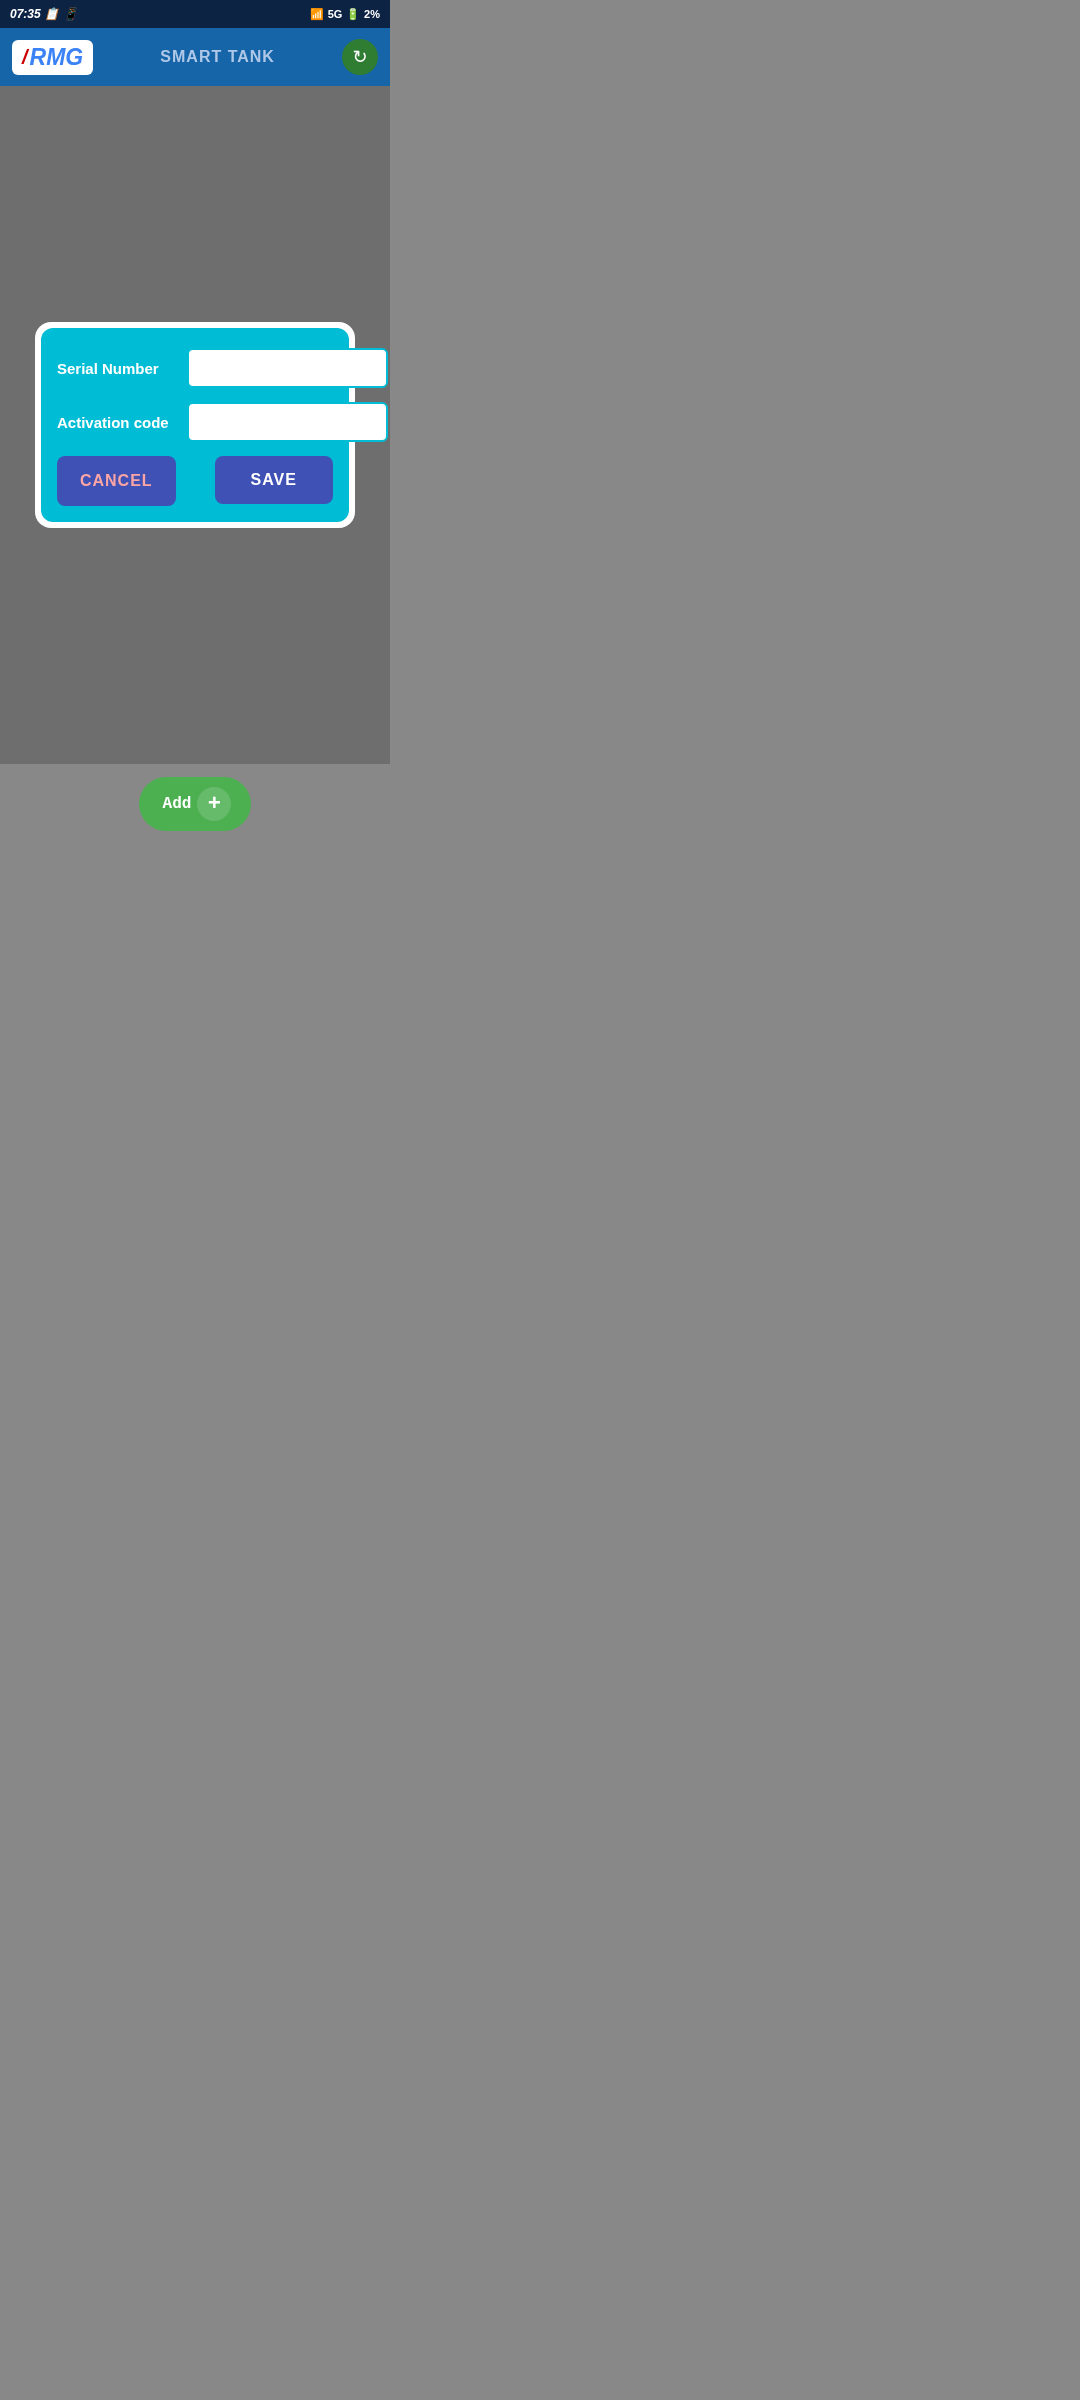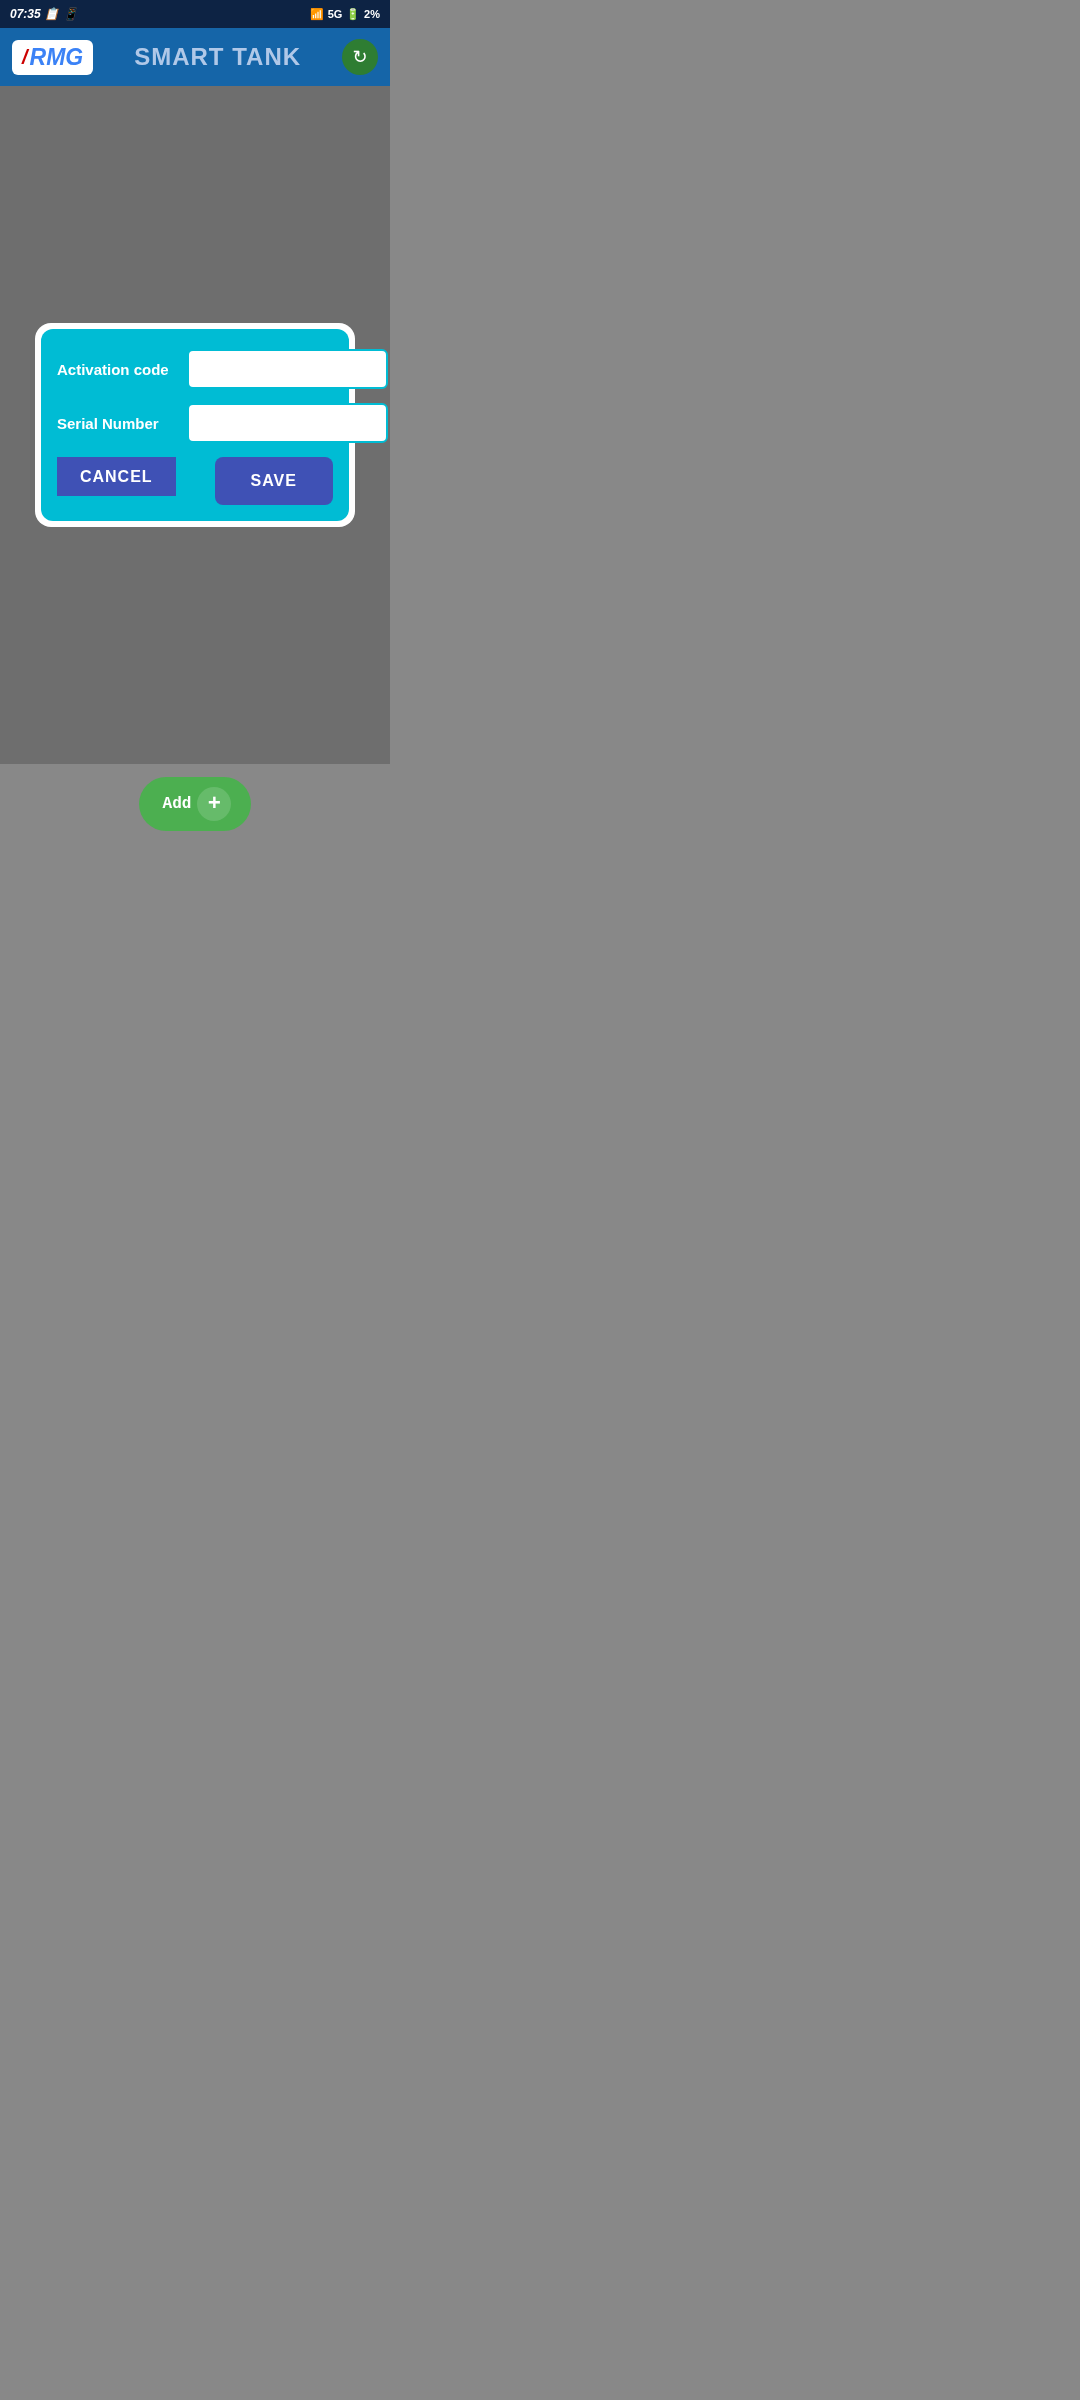--- a/index.html
+++ b/index.html
@@ -59,21 +59,21 @@
       color: #3b82f6;
       font-size: 23px;
       font-weight: 900;
       font-style: italic;
     }
 
     .header-title {
       flex: 1;
       text-align: center;
       color: #b0c8e8;
-      font-size: 24px;
+      font-size: 16px;
       font-weight: bold;
       letter-spacing: 1px;
     }
 
     .refresh-btn {
       width: 36px;
       height: 36px;
       background: #2e7d32;
       border-radius: 50%;
       display: flex;
@@ -146,25 +146,25 @@
     }
 
     .dialog-buttons {
       display: flex;
       gap: 10px;
       margin-top: 4px;
     }
 
     .btn-cancel {
       flex: 1;
-      height: 39px;
+      height: 50px;
       background: #3f51b5;
       border: none;
-      border-radius: 0;
-      color: #ffffff;
+      border-radius: 8px;
+      color: #fca5a5;
       font-size: 16px;
       font-weight: bold;
       letter-spacing: 1px;
       cursor: pointer;
     }
 
     .btn-save {
       flex: 1;
       height: 48px;
       background: #3f51b5;
@@ -287,26 +287,26 @@
     <span>↻</span>
   </div>
 </div>
 
 <div class="main-content">
   <div class="overlay">
     <div class="dialog-wrapper">
       <div class="dialog-inner">
 
         <div class="dialog-row">
-          <label class="dialog-label">Activation code</label>
+          <label class="dialog-label">Serial Number</label>
           <input class="dialog-input" type="text" style="">
         </div>
 
         <div class="dialog-row">
-          <label class="dialog-label">Serial Number</label>
+          <label class="dialog-label">Activation code</label>
           <input class="dialog-input" type="text" style="">
         </div>
 
         <div class="dialog-buttons">
           <button class="btn-cancel">CANCEL</button>
           <button class="btn-save">SAVE</button>
         </div>
 
       </div>
     </div>

